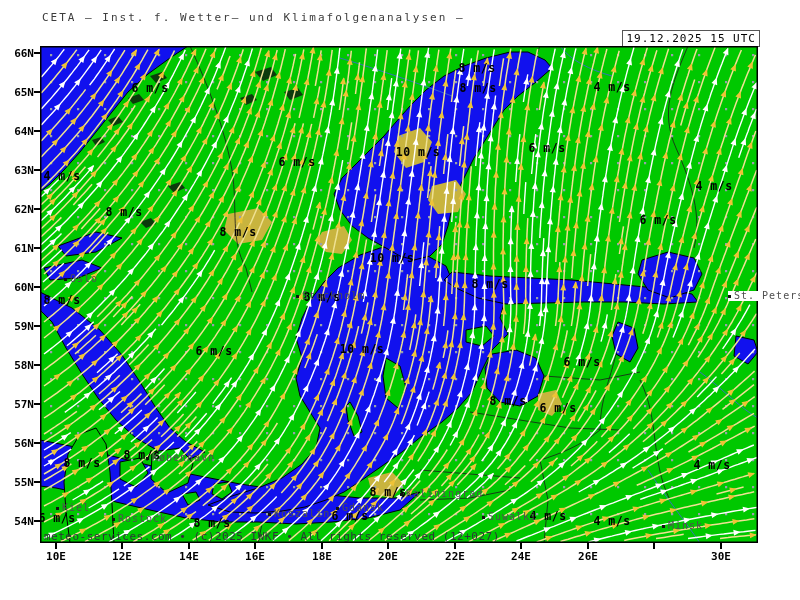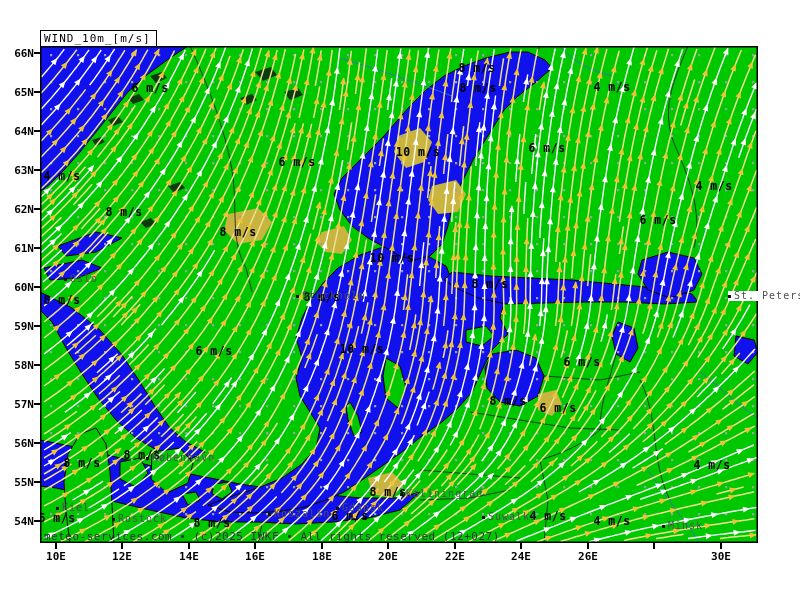--- a/index.html
+++ b/index.html
@@ -19,21 +19,22 @@
   .city{position:absolute;font-size:10px;color:#4f4f4f;letter-spacing:1px;white-space:nowrap;line-height:10px;}
   .city.outside{background:#fff;}
   .citydot{display:inline-block;width:3px;height:3px;background:#111;margin-right:3px;vertical-align:middle;}
   .cityname{vertical-align:middle;}
 </style>
 </head>
 <body>
 
 <div class="stage">
 
-  <div class="prod-box">WIND_10m_[m/s]</div>
+  <div class="hdr-title">CETA — Inst. f. Wetter— und Klimafolgenanalysen —</div>
+  <div class="date-box">19.12.2025 15 UTC</div>
 
   <div id="mapwrap">
     <svg id="wxmap" width="718" height="497" viewBox="40 46 718 497" xmlns="http://www.w3.org/2000/svg">
 
       <rect x="40" y="46" width="718" height="497" fill="#00c800"></rect>
 
       <g id="seas" fill="#1111ee" stroke="#000" stroke-width="1" stroke-linejoin="round">
         <path d="M40,46 L188,46 L170,58 L148,74 L128,92 L112,112 L96,132 L80,152 L64,170 L50,184 L40,192 Z"></path>
         <path d="M58,246 L96,232 L122,238 L96,252 L66,256 Z"></path>
         <path d="M44,268 L82,260 L102,268 L78,278 L50,280 Z"></path>

